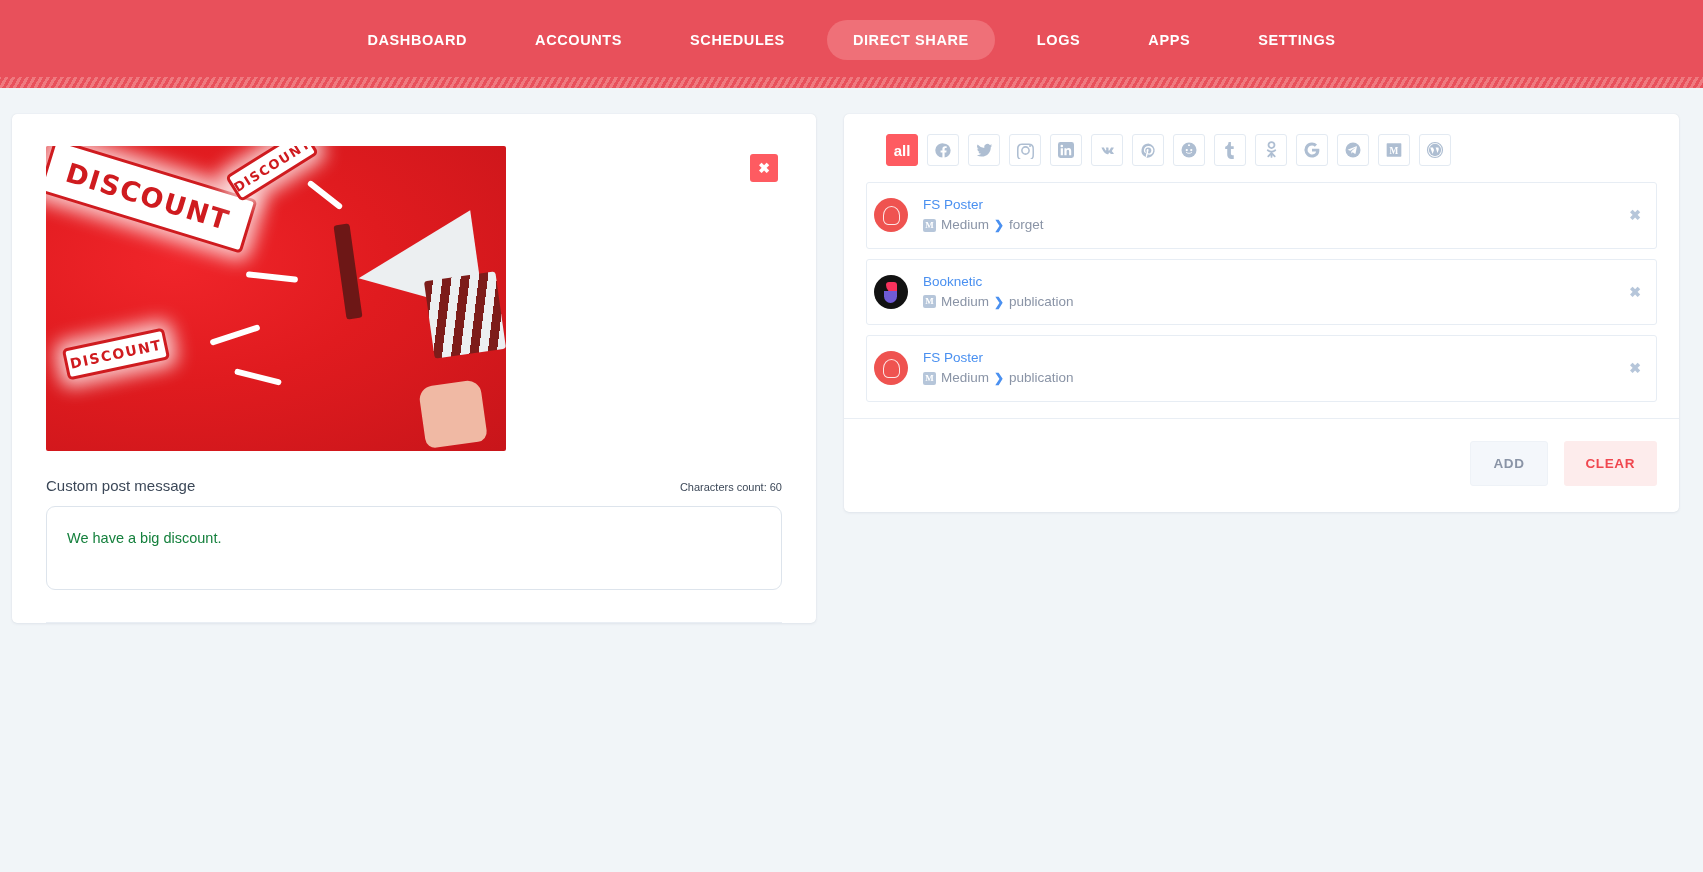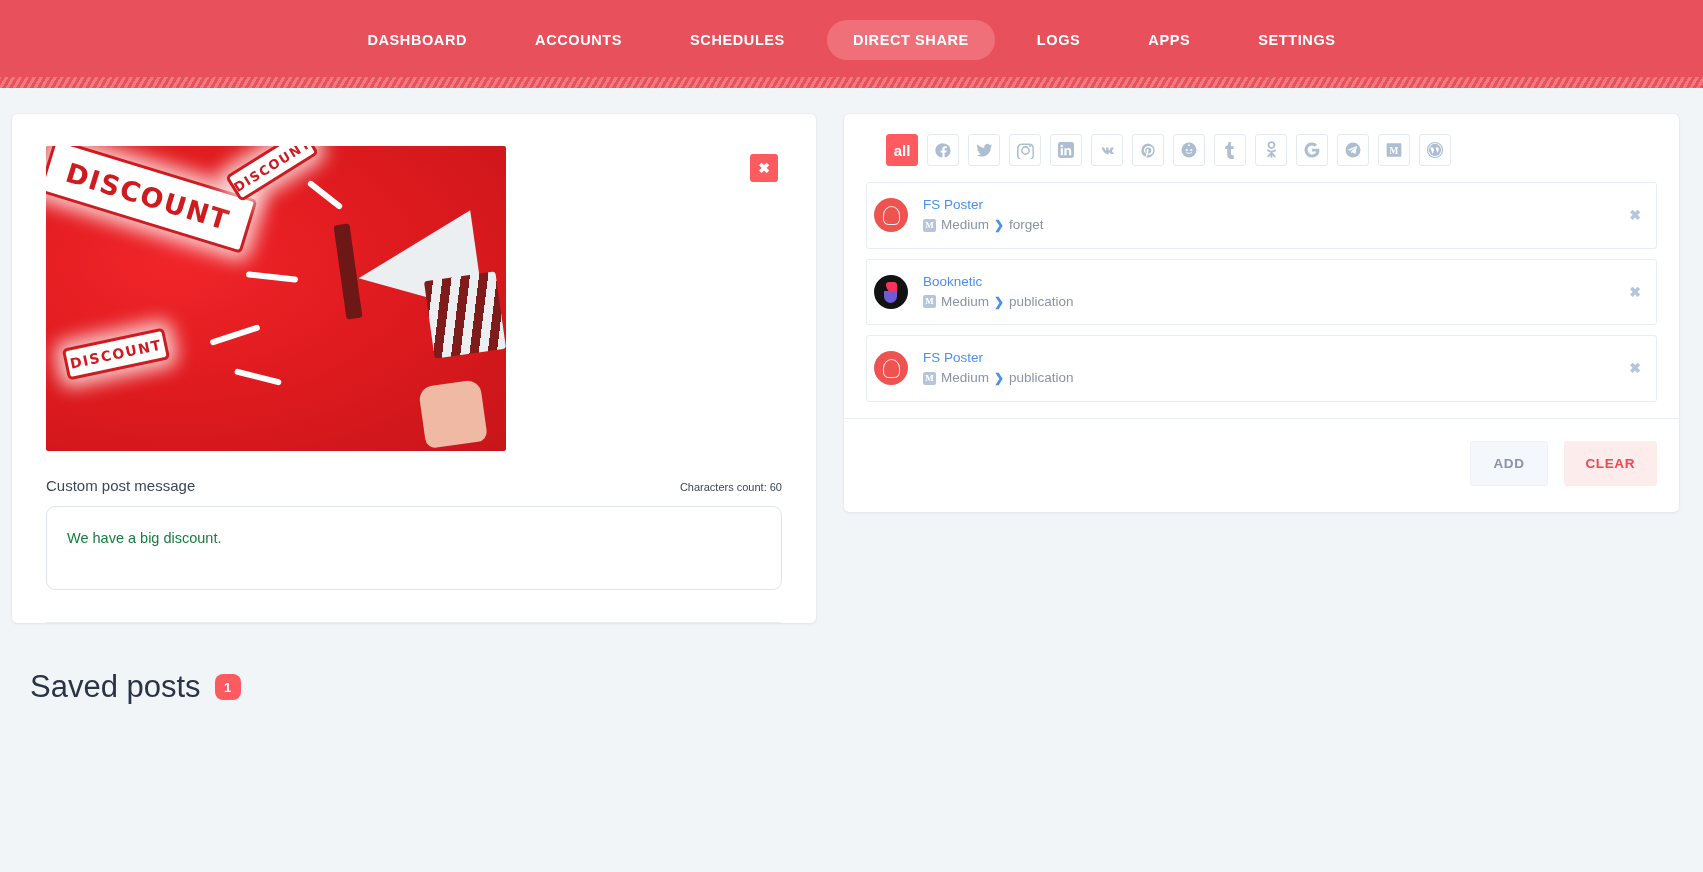--- a/index.html
+++ b/index.html
@@ -293,24 +293,20 @@
 
         <textarea class="msg-box" placeholder="Custom post message" style="">We have a big discount.
 
 Don't forget to check it out, guys!</textarea>
 
         <div class="divider"></div>
       </div>
 
     </div>
 
-    <div class="saved-head">
-      <div class="saved-title">Saved posts</div>
-      <div class="saved-badge">1</div>
-    </div>
   </div>
 
   <div class="col-right">
     <div class="card">
       <div class="right-inner">
 
         <div class="plat-row">
           <div class="plat all">all</div>
 
           <div class="plat">

